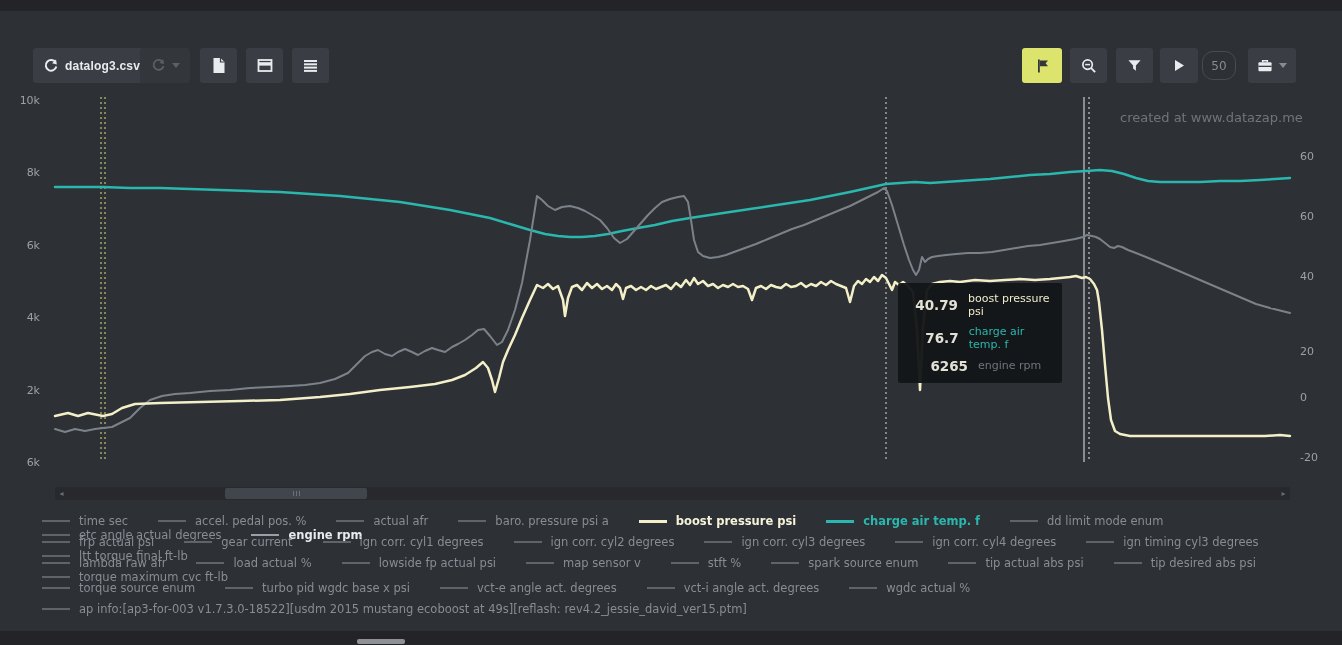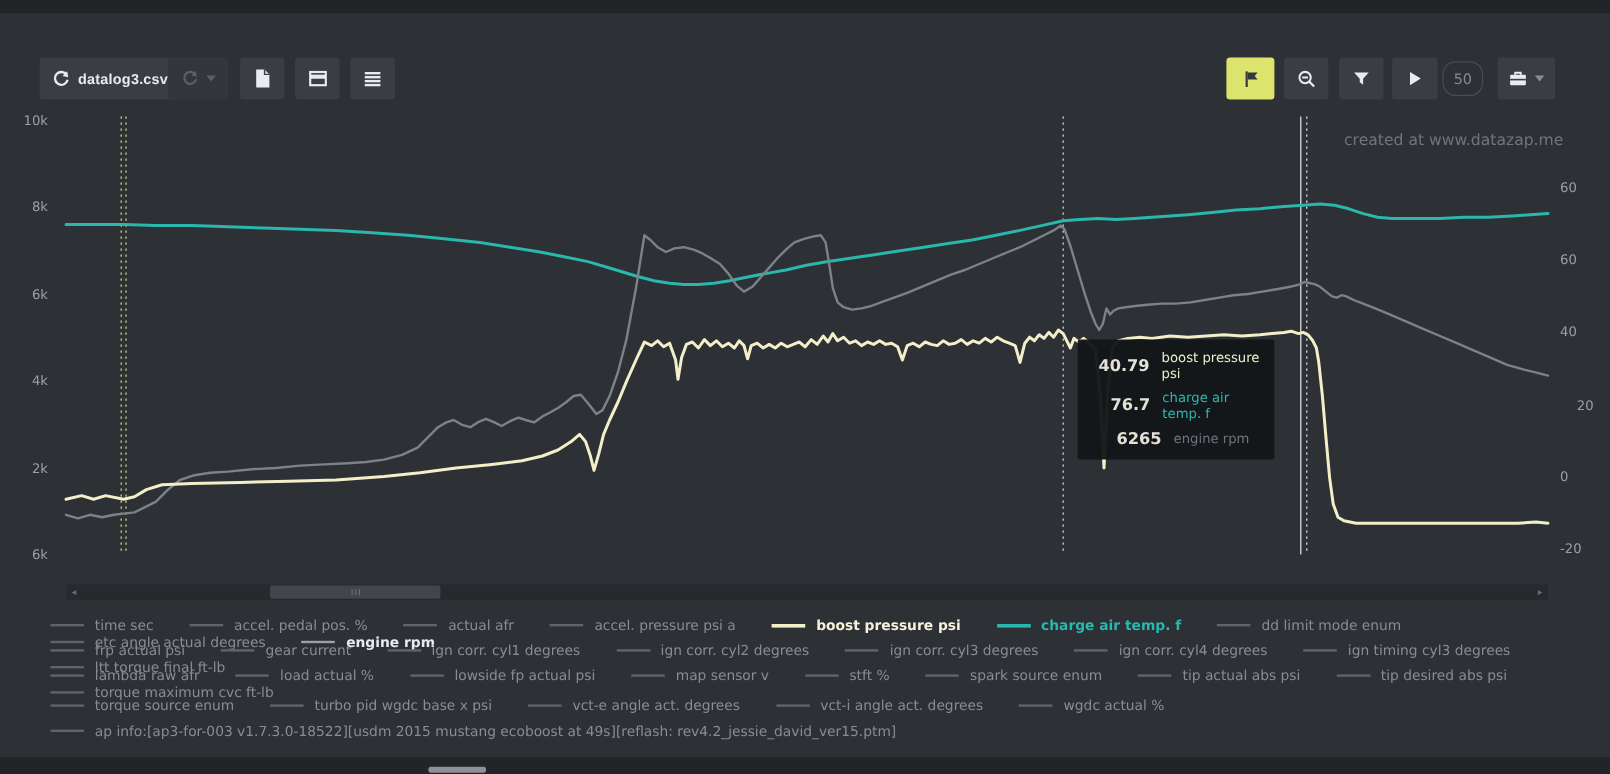--- a/index.html
+++ b/index.html
@@ -167,21 +167,21 @@
 <div id="axis-labels">
     <div class="axis-label left abs" style="left: 2px; top: 94px;">10k</div>
     <div class="axis-label left abs" style="left: 2px; top: 166.4px;">8k</div>
     <div class="axis-label left abs" style="left: 2px; top: 238.8px;">6k</div>
     <div class="axis-label left abs" style="left: 2px; top: 311.2px;">4k</div>
     <div class="axis-label left abs" style="left: 2px; top: 383.6px;">2k</div>
     <div class="axis-label left abs" style="left: 2px; top: 456px;">6k</div>
     <div class="axis-label abs" style="left: 1300px; top: 150px;">60</div>
     <div class="axis-label abs" style="left: 1300px; top: 210.2px;">60</div>
     <div class="axis-label abs" style="left: 1300px; top: 270.4px;">40</div>
-    <div class="axis-label abs" style="left: 1300px; top: 332px; margin-left: 14px;">20</div>
+    <div class="axis-label abs" style="left: 1300px; top: 345px;">20</div>
     <div class="axis-label abs" style="left: 1300px; top: 390.8px;">0</div>
     <div class="axis-label abs" style="left: 1300px; top: 451px;">-20</div>
   </div>
 <div id="watermark" class="abs">created at www.datazap.me</div>
 
 <div id="tooltip" class="abs">
     <div class="tt-row">
       <span class="tt-val">40.79</span>
       <span class="tt-label" style="color: rgb(239, 236, 203);">boost pressure psi</span>
     </div>
@@ -214,21 +214,21 @@
       <div class="legend-item plain">
         <span class="legend-swatch"></span>
         <span class="legend-label">accel. pedal pos. %</span>
       </div>
       <div class="legend-item plain">
         <span class="legend-swatch"></span>
         <span class="legend-label">actual afr</span>
       </div>
       <div class="legend-item plain">
         <span class="legend-swatch"></span>
-        <span class="legend-label">accel. pressure psi a</span>
+        <span class="legend-label">baro. pressure psi a</span>
       </div>
       <div class="legend-item boost">
         <span class="legend-swatch"></span>
         <span class="legend-label">boost pressure psi</span>
       </div>
       <div class="legend-item temp">
         <span class="legend-swatch"></span>
         <span class="legend-label">charge air temp. f</span>
       </div>
       <div class="legend-item plain">

